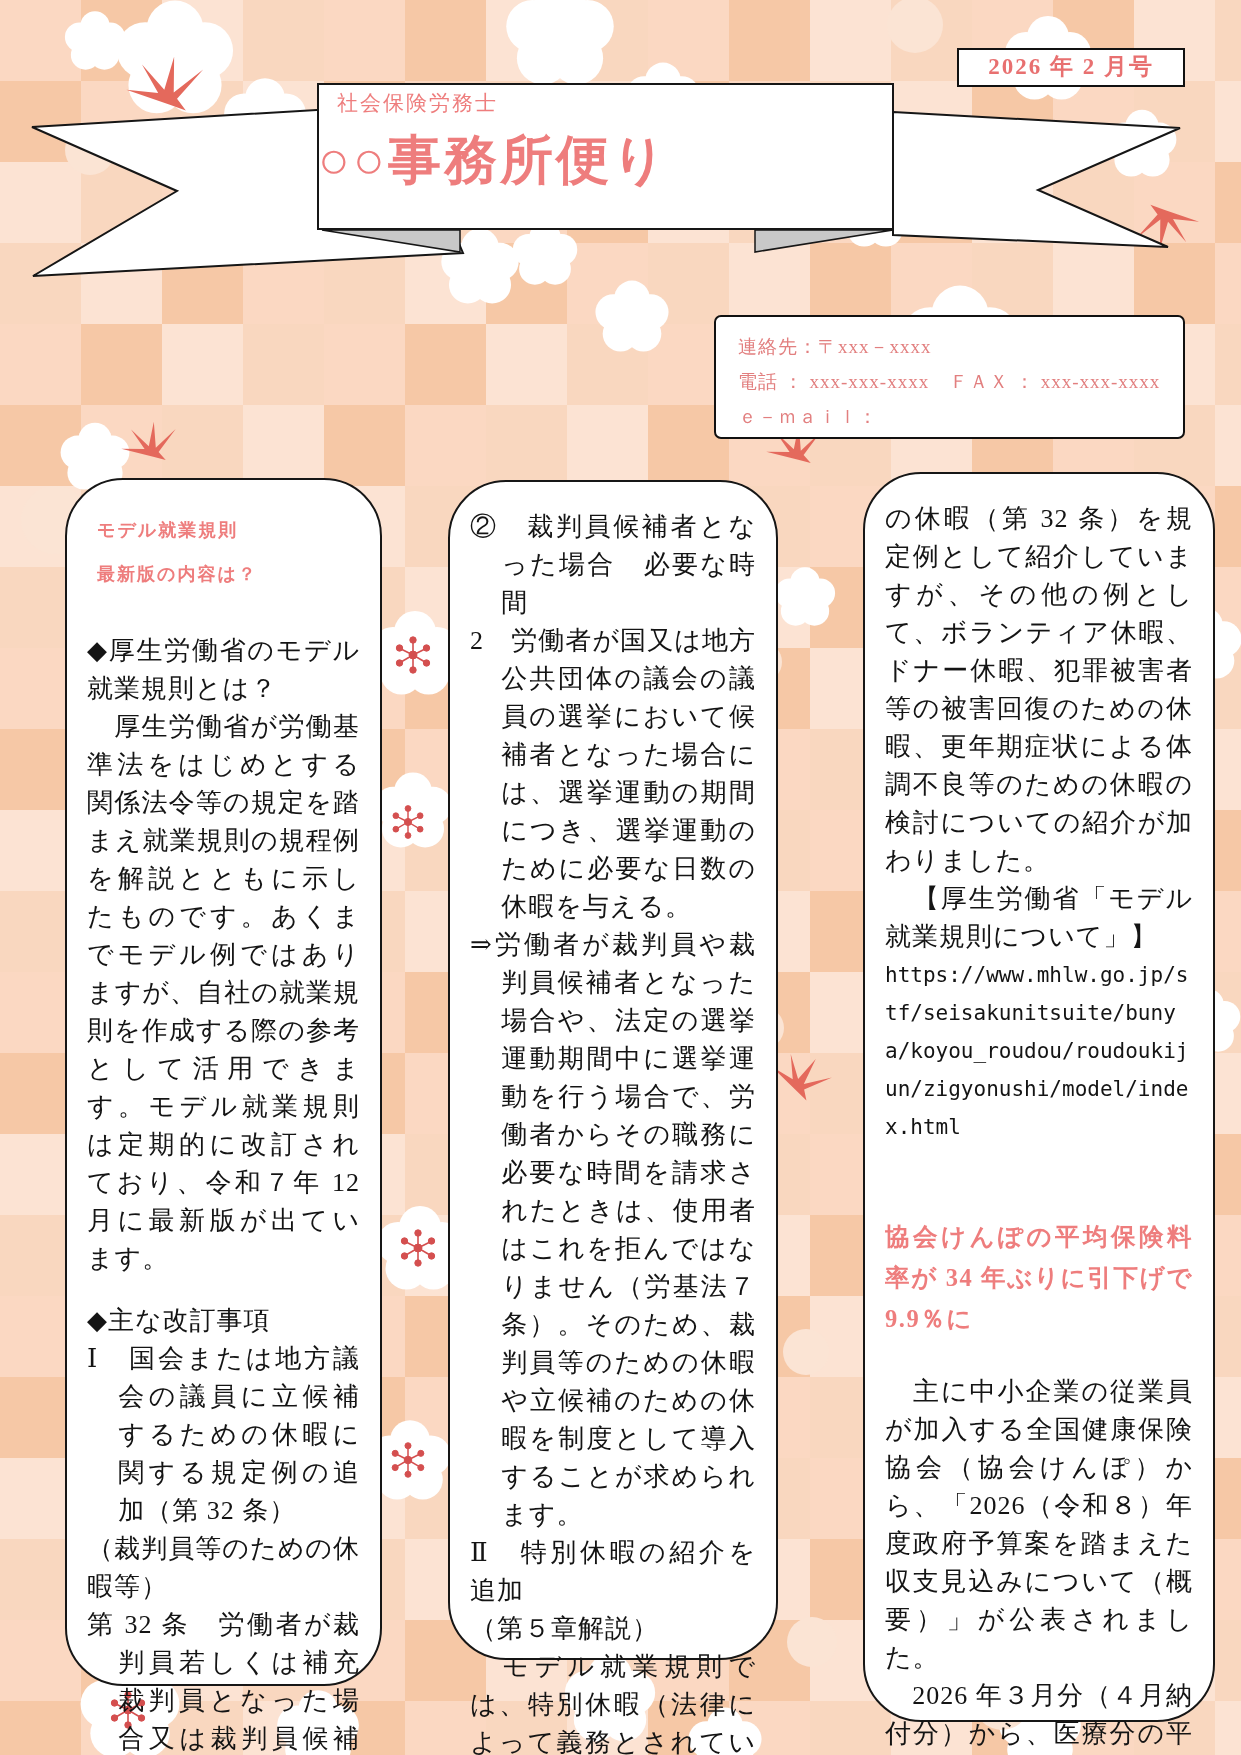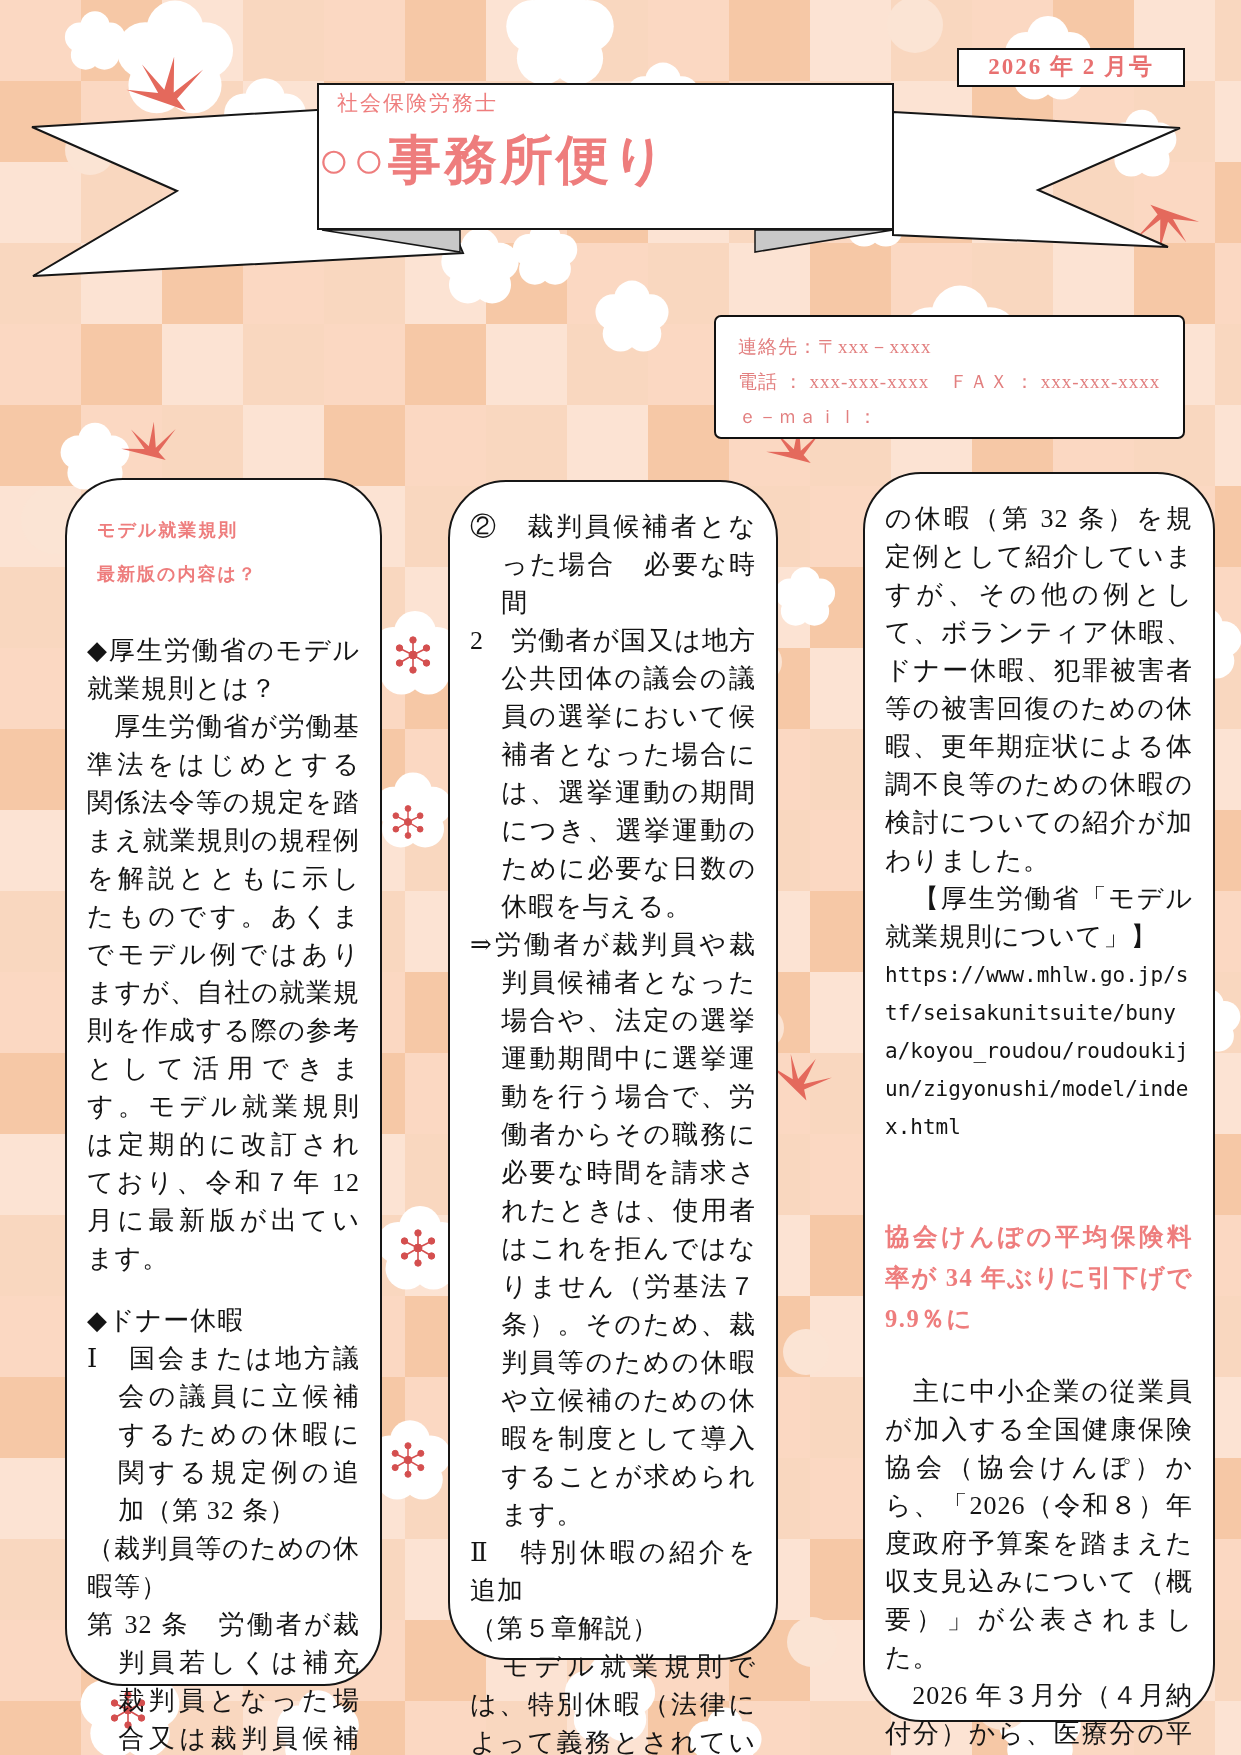--- a/index.html
+++ b/index.html
@@ -190,21 +190,21 @@
   <div class="cline">電話 ： xxx-xxx-xxxx　ＦＡＸ ： xxx-xxx-xxxx</div>
   <div class="cline">ｅ－ｍａｉｌ：</div>
 </div>
 
 <div class="col" id="col1">
     <div class="p head1">モデル就業規則
 最新版の内容は？</div>
     <div class="p">◆厚生労働省のモデル就業規則とは？</div>
     <div class="p">　厚生労働省が労働基準法をはじめとする関係法令等の規定を踏まえ就業規則の規程例を解説とともに示したものです。あくまでモデル例ではありますが、自社の就業規則を作成する際の参考として活用できます。モデル就業規則は定期的に改訂されており、令和７年 12 月に最新版が出ています。</div>
     <div class="p sp24"></div>
-    <div class="p">◆ドナー休暇</div>
+    <div class="p">◆主な改訂事項</div>
     <div class="p hang">Ⅰ　国会または地方議会の議員に立候補するための休暇に関する規定例の追加（第 32 条）</div>
     <div class="p">（裁判員等のための休暇等）</div>
     <div class="p hang">第 32 条　労働者が裁判員若しくは補充裁判員となった場合又は裁判員候補者となった場合には、次のとおり休暇を与える。</div>
     <div class="p item">①　 裁判員又は補充裁判員となった場合　必要な日数</div>
   </div>
 <div class="col" id="col2">
     <div class="p hang">②　裁判員候補者となった場合　必要な時間</div>
     <div class="p hang">2　労働者が国又は地方公共団体の議会の議員の選挙において候補者となった場合には、選挙運動の期間につき、選挙運動のために必要な日数の休暇を与える。</div>
     <div class="p hang">⇒労働者が裁判員や裁判員候補者となった場合や、法定の選挙運動期間中に選挙運動を行う場合で、労働者からその職務に必要な時間を請求されたときは、使用者はこれを拒んではなりません（労基法７条）。そのため、裁判員等のための休暇や立候補のための休暇を制度として導入することが求められます。</div>
     <div class="p">Ⅱ　特別休暇の紹介を追加</div>

